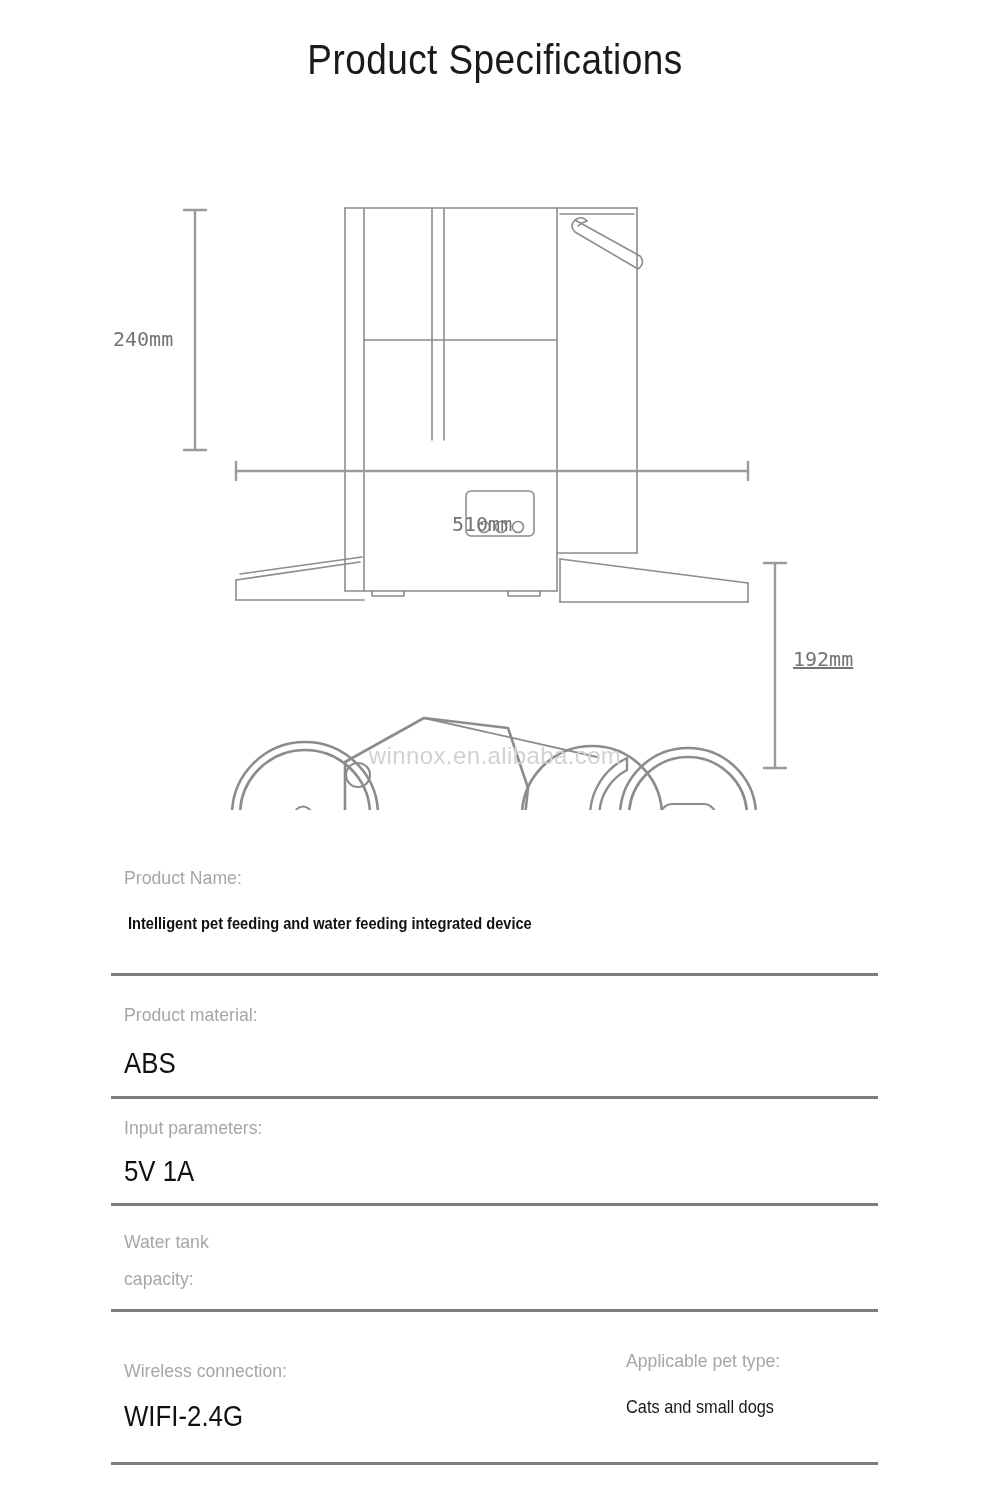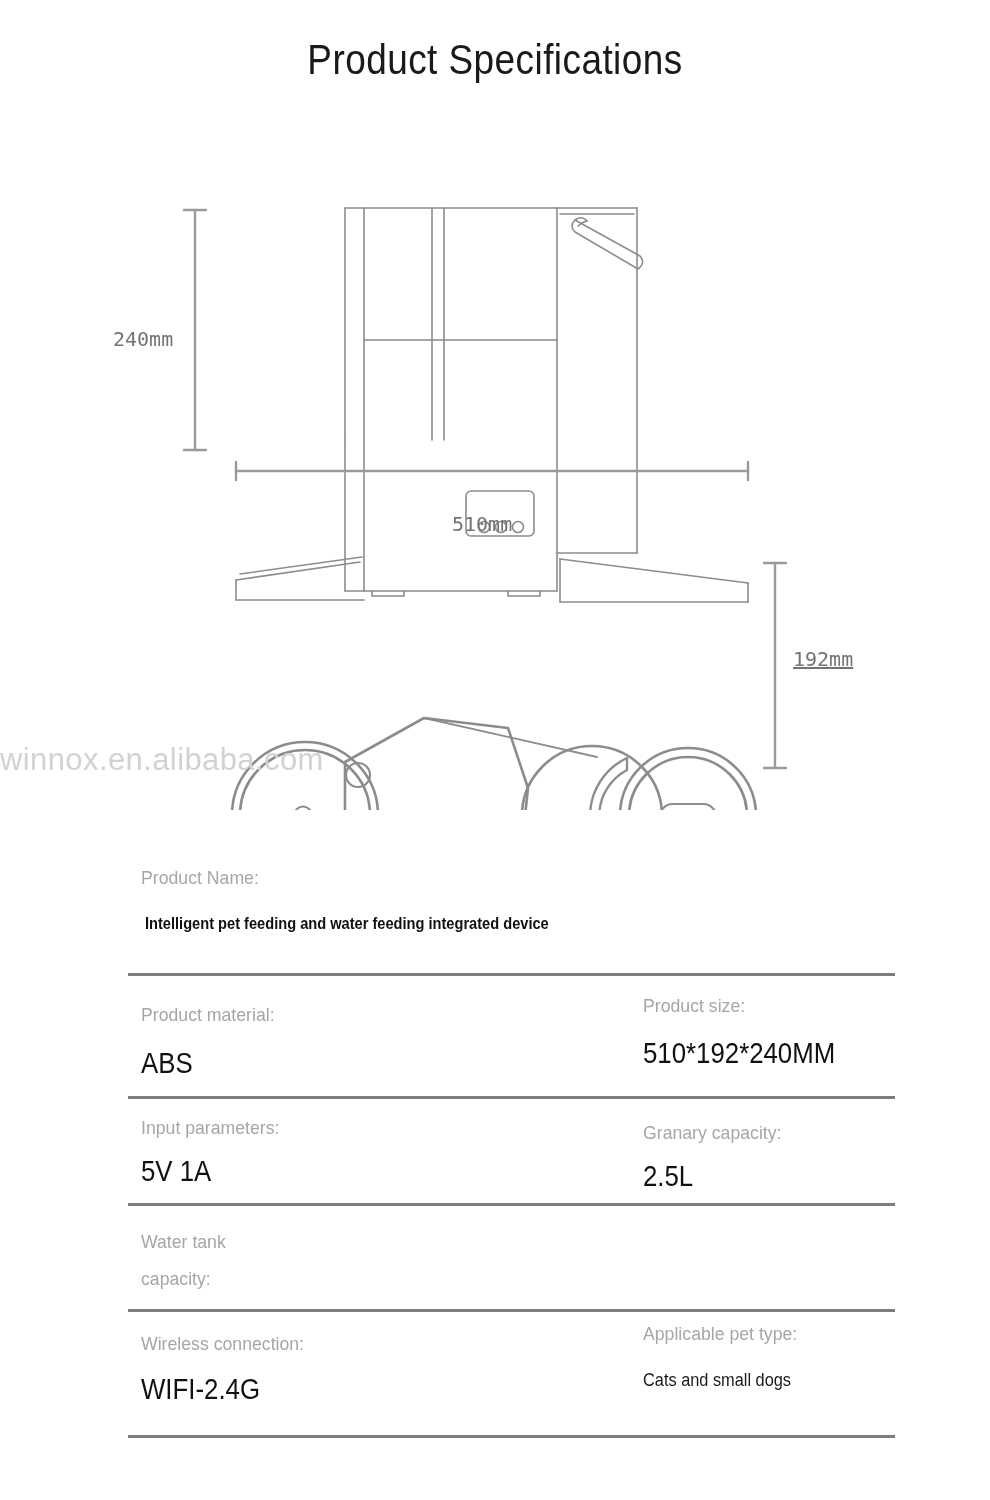--- a/index.html
+++ b/index.html
@@ -51,32 +51,32 @@
   }
   #dim-height-label { left: 113px; top: 177px; }
   #dim-width-label  { left: 452px; top: 337px; margin-top: 25px; }
   #dim-depth-label  { left: 793px; top: 497px; text-decoration: underline; }
 
   .watermark {
     position: absolute;
     left: 0;
     top: 592px;
     width: 990px;
-    text-align: left;
+    text-align: center;
     font-family: "Liberation Sans", sans-serif;
-    font-size: 31px;
+    font-size: 24px;
     color: #d2d2d2;
     letter-spacing: 0.4px;
     pointer-events: none;
   }
 
   
   .spec-table {
     position: absolute;
-    left: 128px;
+    left: 111px;
     top: 858px;
     width: 767px;
   }
   .spec-row {
     position: relative;
     display: flex;
     border-bottom: 3px solid #7d7d7d;
   }
   .spec-row.first-row { border-bottom: 3px solid #7d7d7d; }
   .spec-cell {
@@ -137,21 +137,21 @@
   #row-input .cell-right .cell-label { position: absolute; left: 0px;  top: 24px; }
   #row-input .cell-right .cell-value { position: absolute; left: 0px;  top: 62px; }
 
   
   #row-tank { height: 103px; }
   #row-tank .cell-left  .cell-label { position: absolute; left: 13px; top: 17px; line-height: 1.95; }
   #row-tank .cell-right .cell-label { position: absolute; left: 0px;  top: 22px; }
   #row-tank .cell-right .cell-value { position: absolute; left: 0px;  top: 60px; }
 
   
-  #row-wireless { height: 123px; }
+  #row-wireless { height: 123px; margin-top: 27px; }
   #row-wireless .cell-left  .cell-label { position: absolute; left: 13px; top: 22px; }
   #row-wireless .cell-left  .cell-value { position: absolute; left: 13px; top: 62px; }
   #row-wireless .cell-right .cell-label { position: absolute; left: 0px;  top: 12px; }
   #row-wireless .cell-right .cell-value { position: absolute; left: 0px;  top: 58px; }
 </style>
 </head>
 <body>
 
 <div class="page-title">Product Specifications</div>
 
@@ -274,34 +274,26 @@
       <div class="cell-label">Product Name:</div>
       <div class="cell-value bold-small">Intelligent pet feeding and water feeding integrated device</div>
     </div>
   </div>
 
   <div class="spec-row" id="row-material">
     <div class="spec-cell cell-left">
       <div class="cell-label">Product material:</div>
       <div class="cell-value">ABS</div>
     </div>
-    <div class="spec-cell cell-right">
-      <div class="cell-label">Product size:</div>
-      <div class="cell-value">510*192*240MM</div>
-    </div>
   </div>
 
   <div class="spec-row" id="row-input">
     <div class="spec-cell cell-left">
       <div class="cell-label">Input parameters:</div>
       <div class="cell-value">5V 1A</div>
-    </div>
-    <div class="spec-cell cell-right">
-      <div class="cell-label">Granary capacity:</div>
-      <div class="cell-value">2.5L</div>
     </div>
   </div>
 
   <div class="spec-row" id="row-tank">
     <div class="spec-cell cell-left">
       <div class="cell-label">Water tank
 capacity:</div>
       <div class="cell-value"></div>
     </div>
   </div>

